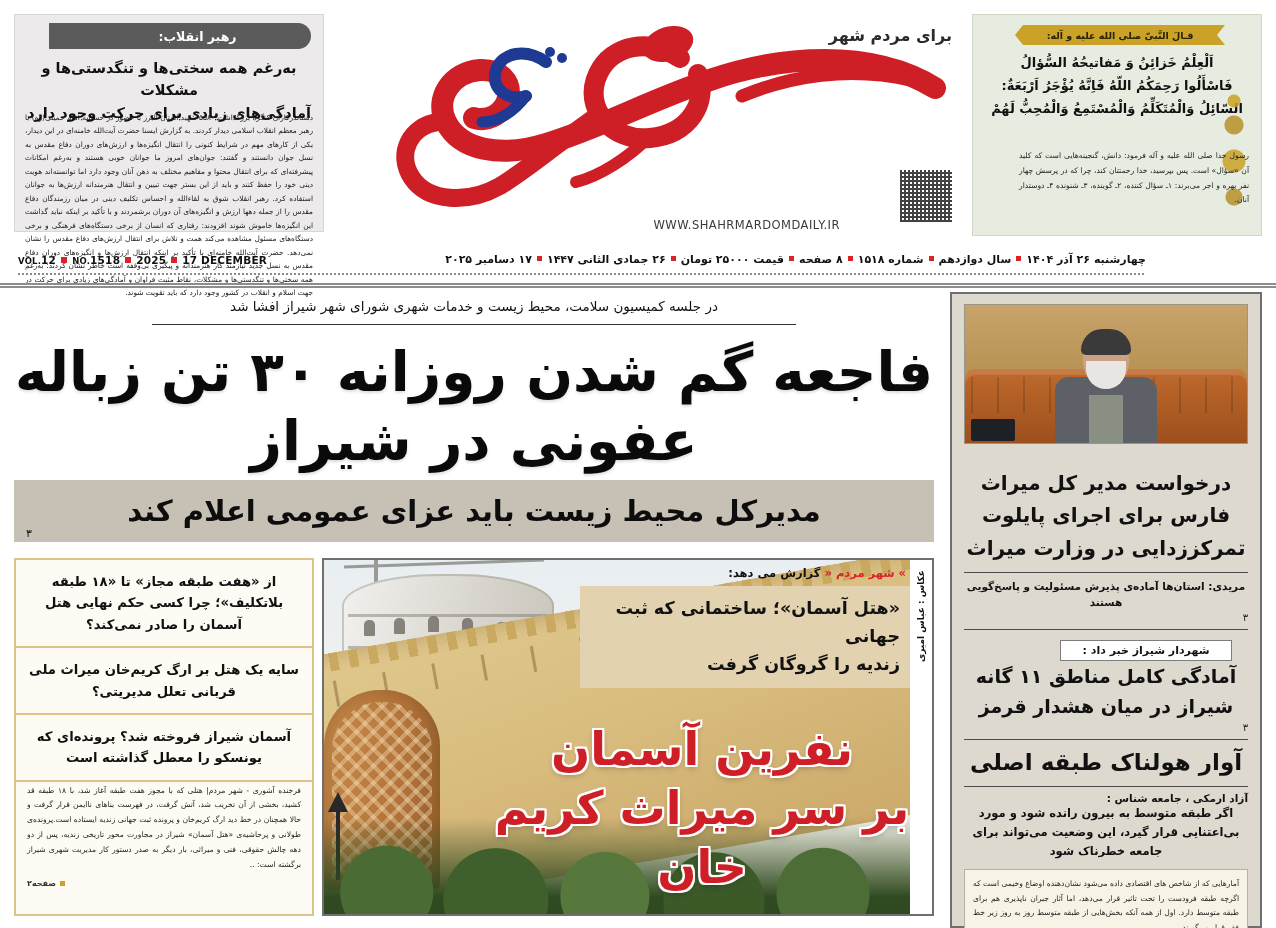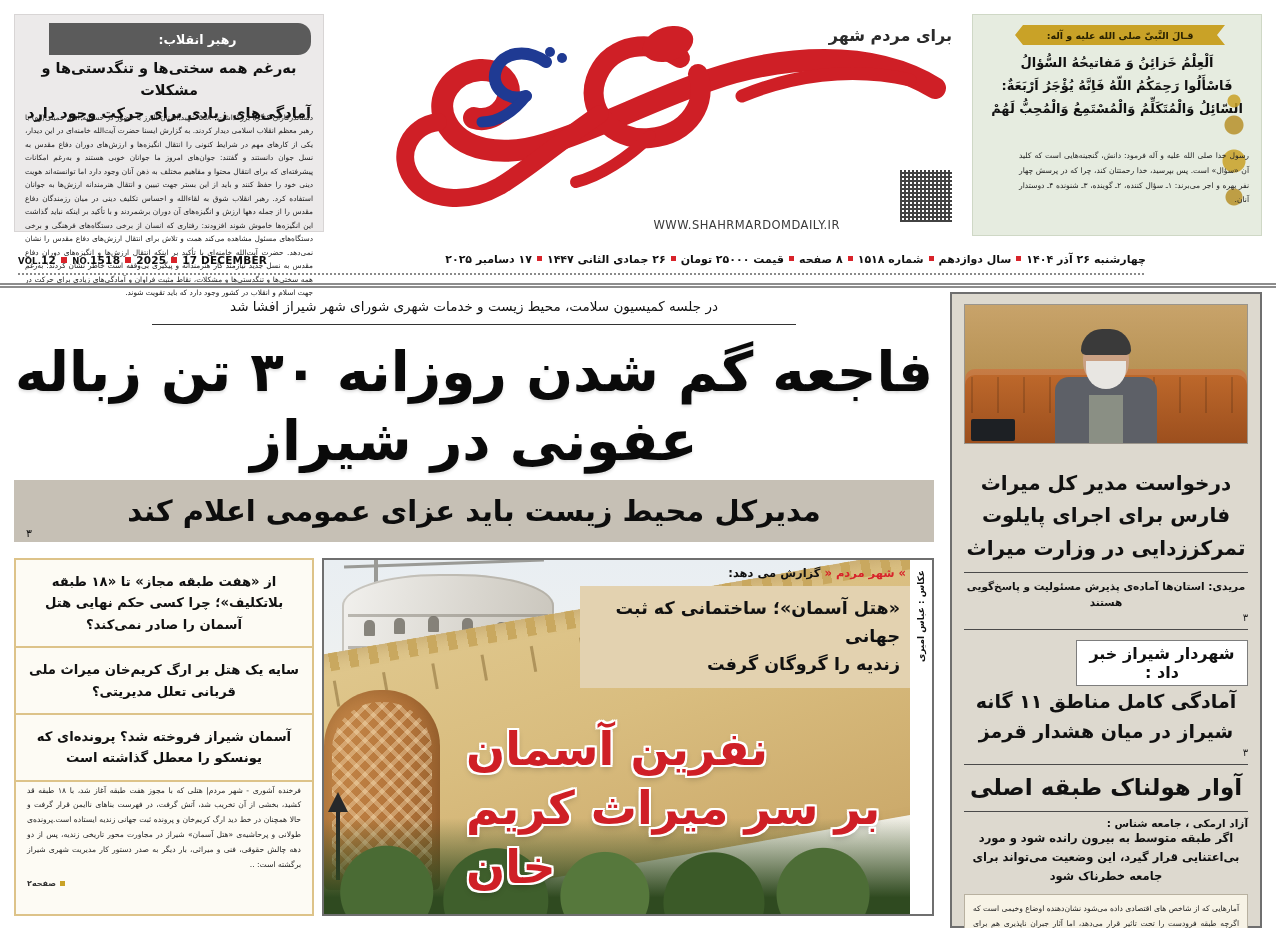--- a/index.html
+++ b/index.html
@@ -14,21 +14,21 @@
 
   
   .masthead { position:absolute; left:0; top:0; width:1276px; height:250px; }
 
   
   .leader-box {
     position:absolute; left:14px; top:14px; width:310px; height:218px;
     background:#eceaea; border:1px solid #d8d5d5;
   }
   .leader-tab {
-    position:absolute; right:12px; top:8px; height:32px; width:262px;
+    position:absolute; right:12px; top:8px; height:26px; width:262px;
     background:#5b5b5b; color:#fff;
     border-radius:0 13px 13px 0;
     display:flex; align-items:center; justify-content:center;
     font-size:12.5px; font-weight:bold; letter-spacing:.2px;padding-left:35px;
   }
   .leader-tab-red {
     position:absolute; right:-10px; top:8px; width:30px; height:26px;
     background:#d8232a; border-radius:0 13px 13px 0; z-index:-1;
   }
   .leader-tab-wrap { position:absolute; right:12px; top:8px; }
@@ -260,22 +260,22 @@
   }
   .report-kicker .red { color:#d8232a; }
   .report-title-box {
     position:absolute; right:22px; top:26px; width:330px; z-index:8;
     background:#e3d2b0; padding:8px 10px 10px 10px;
   }
   .report-title-box div {
     text-align:right; font-size:17.5px; font-weight:bold; color:#111; line-height:1.6;
   }
   .overlay-title {
-    position:absolute; right:26px; top:160px; width:440px; z-index:9;
-    text-align:left;
+    position:absolute; right:10px; top:160px; width:440px; z-index:9;
+    text-align:center;
   }
   .overlay-title div {
     font-size:46px; font-weight:bold; color:#cf1f26; line-height:1.28;
     text-shadow:
       -2px 0 0 #fff, 2px 0 0 #fff, 0 -2px 0 #fff, 0 2px 0 #fff,
       -2px -2px 0 #fff, 2px 2px 0 #fff, -2px 2px 0 #fff, 2px -2px 0 #fff,
       0 3px 6px rgba(0,0,0,.25);
   }
 
   
@@ -313,22 +313,22 @@
     color:#111; line-height:1.62;
   }
   .side-sub {
     margin-top:8px; padding-top:6px; border-top:1.4px solid #4a4a4a;
     text-align:center; font-size:10.5px; font-weight:bold; color:#111; line-height:1.5;
   }
   .side-pg { font-size:10px; color:#222; text-align:right; margin-top:1px; }
   .side-divider { margin:6px 0 0 0; border-top:1.4px solid #4a4a4a; }
 
   .side-tagbox {
-    margin:10px 0 0 auto; width:172px; background:#fff; border:1px solid #7d7d7d;
-    font-size:16px; font-weight:bold; color:#111; text-align:center; padding:3px 4px;
+    margin:10px 16px 0 auto; width:172px; background:#fff; border:1px solid #7d7d7d;
+    font-size:11px; font-weight:bold; color:#111; text-align:center; padding:3px 4px;
   }
   .side-headline2 {
     margin-top:0; text-align:center; font-size:19px; font-weight:bold;
     color:#111; line-height:1.6;
   }
   .side-headline3 {
     margin-top:6px; text-align:center; font-size:23px; font-weight:bold;
     color:#111; line-height:1.45;
   }
   .side-byline {

